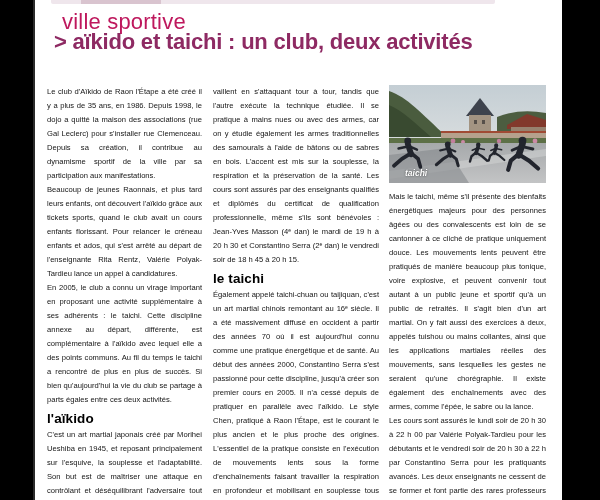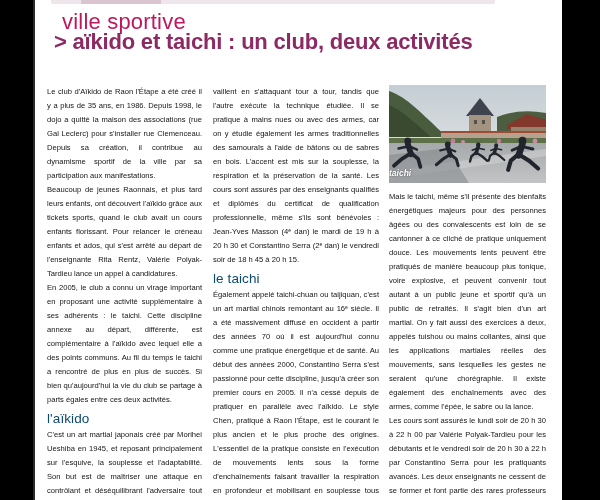--- a/index.html
+++ b/index.html
@@ -35,32 +35,32 @@
   }
   .col{color:#141414;}
   .col p{
     margin:0;font-size:7.6px;line-height:14px;text-align:justify;
     color:#141414;
   }
   .col-1{width:155px;margin-right:11px;}
   .col-2{width:166px;margin-right:10px;}
   .col-3{width:157px;}
   h3.sub{
-    margin:4px 0 2px 0;font-size:13.5px;font-weight:400;color:#0c4a6e;
+    margin:4px 0 2px 0;font-size:13.5px;font-weight:700;color:#000000;
     letter-spacing:.1px;
   }
   .photo{position:relative;overflow:hidden;background:#555;}
   .photo svg{display:block;}
   .photo-taichi{width:157px;height:98px;margin-bottom:7px;}
   .photo-aikido{width:153px;height:46px;margin-top:7px;}
   .caption{
     position:absolute;font-size:8.5px;font-style:italic;font-weight:700;
     color:#ffffff;text-shadow:0 0 2px rgba(0,0,0,.6);
   }
-  .caption-taichi{left:0;bottom:5px;}
+  .caption-taichi{left:16px;bottom:5px;}
   .caption-aikido{right:6px;top:3px;}
 </style>
 </head>
 <body>
 
 <div class="page">
 
   <div class="top-sliver">
     <div class="top-sliver-dark"></div>
   </div>

